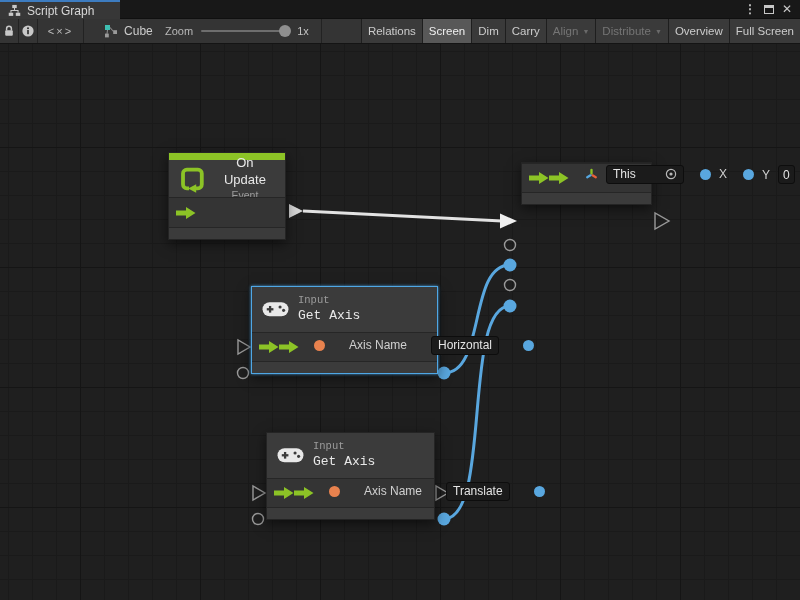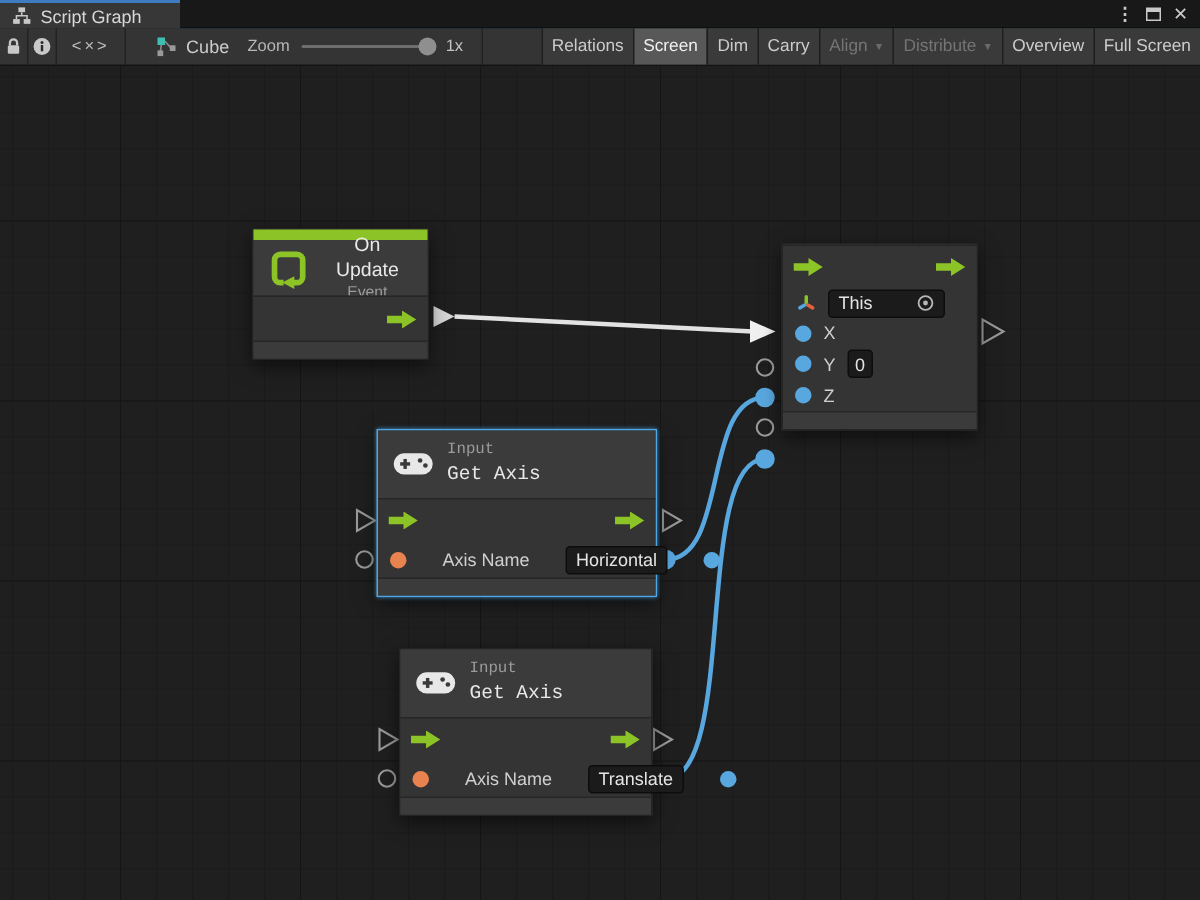--- a/index.html
+++ b/index.html
@@ -60,21 +60,21 @@
   .node { position:absolute; display:flex; flex-direction:column;
           background:#343434; border:1px solid #242424;
           box-shadow:0 4px 12px rgba(0,0,0,.55); }
   .node.selected { border:1px solid #4FA7E5; box-shadow:0 0 3px rgba(79,167,229,.9),0 4px 12px rgba(0,0,0,.55); }
   .strip { height:7px; background:#8CC326; flex:none; }
   .hdr { background:#3B3B3B; display:flex; align-items:center; gap:9px; padding:0 10px; flex:none; }
   .titles { display:flex; flex-direction:column; line-height:1.3; }
   .sub { font-size:10.5px; color:#9C9C9C; }
   .title { font-size:13px; color:#E8E8E8; }
   .body { border-top:1px solid #262626; border-bottom:1px solid #262626; background:#343434;
-          display:flex; flex-direction:column; flex:none; }
+          display:flex; flex-direction:row; flex:none; }
   .row { display:flex; align-items:center; }
   .ftr { height:11px; background:#3B3B3B; flex:none; }
 
   .row-exec { justify-content:space-between; padding:0 7px; }
   .row-exec.out-only { justify-content:flex-end; }
   .row-val { padding:0 8px; gap:8px; }
   .port-dot { width:11px; height:11px; border-radius:50%; flex:none; }
   .dot-blue { background:#59A7DF; }
   .dot-orange { background:#E8824E; }
   .plabel { font-size:12px; color:#D0D0D0; white-space:nowrap; }

